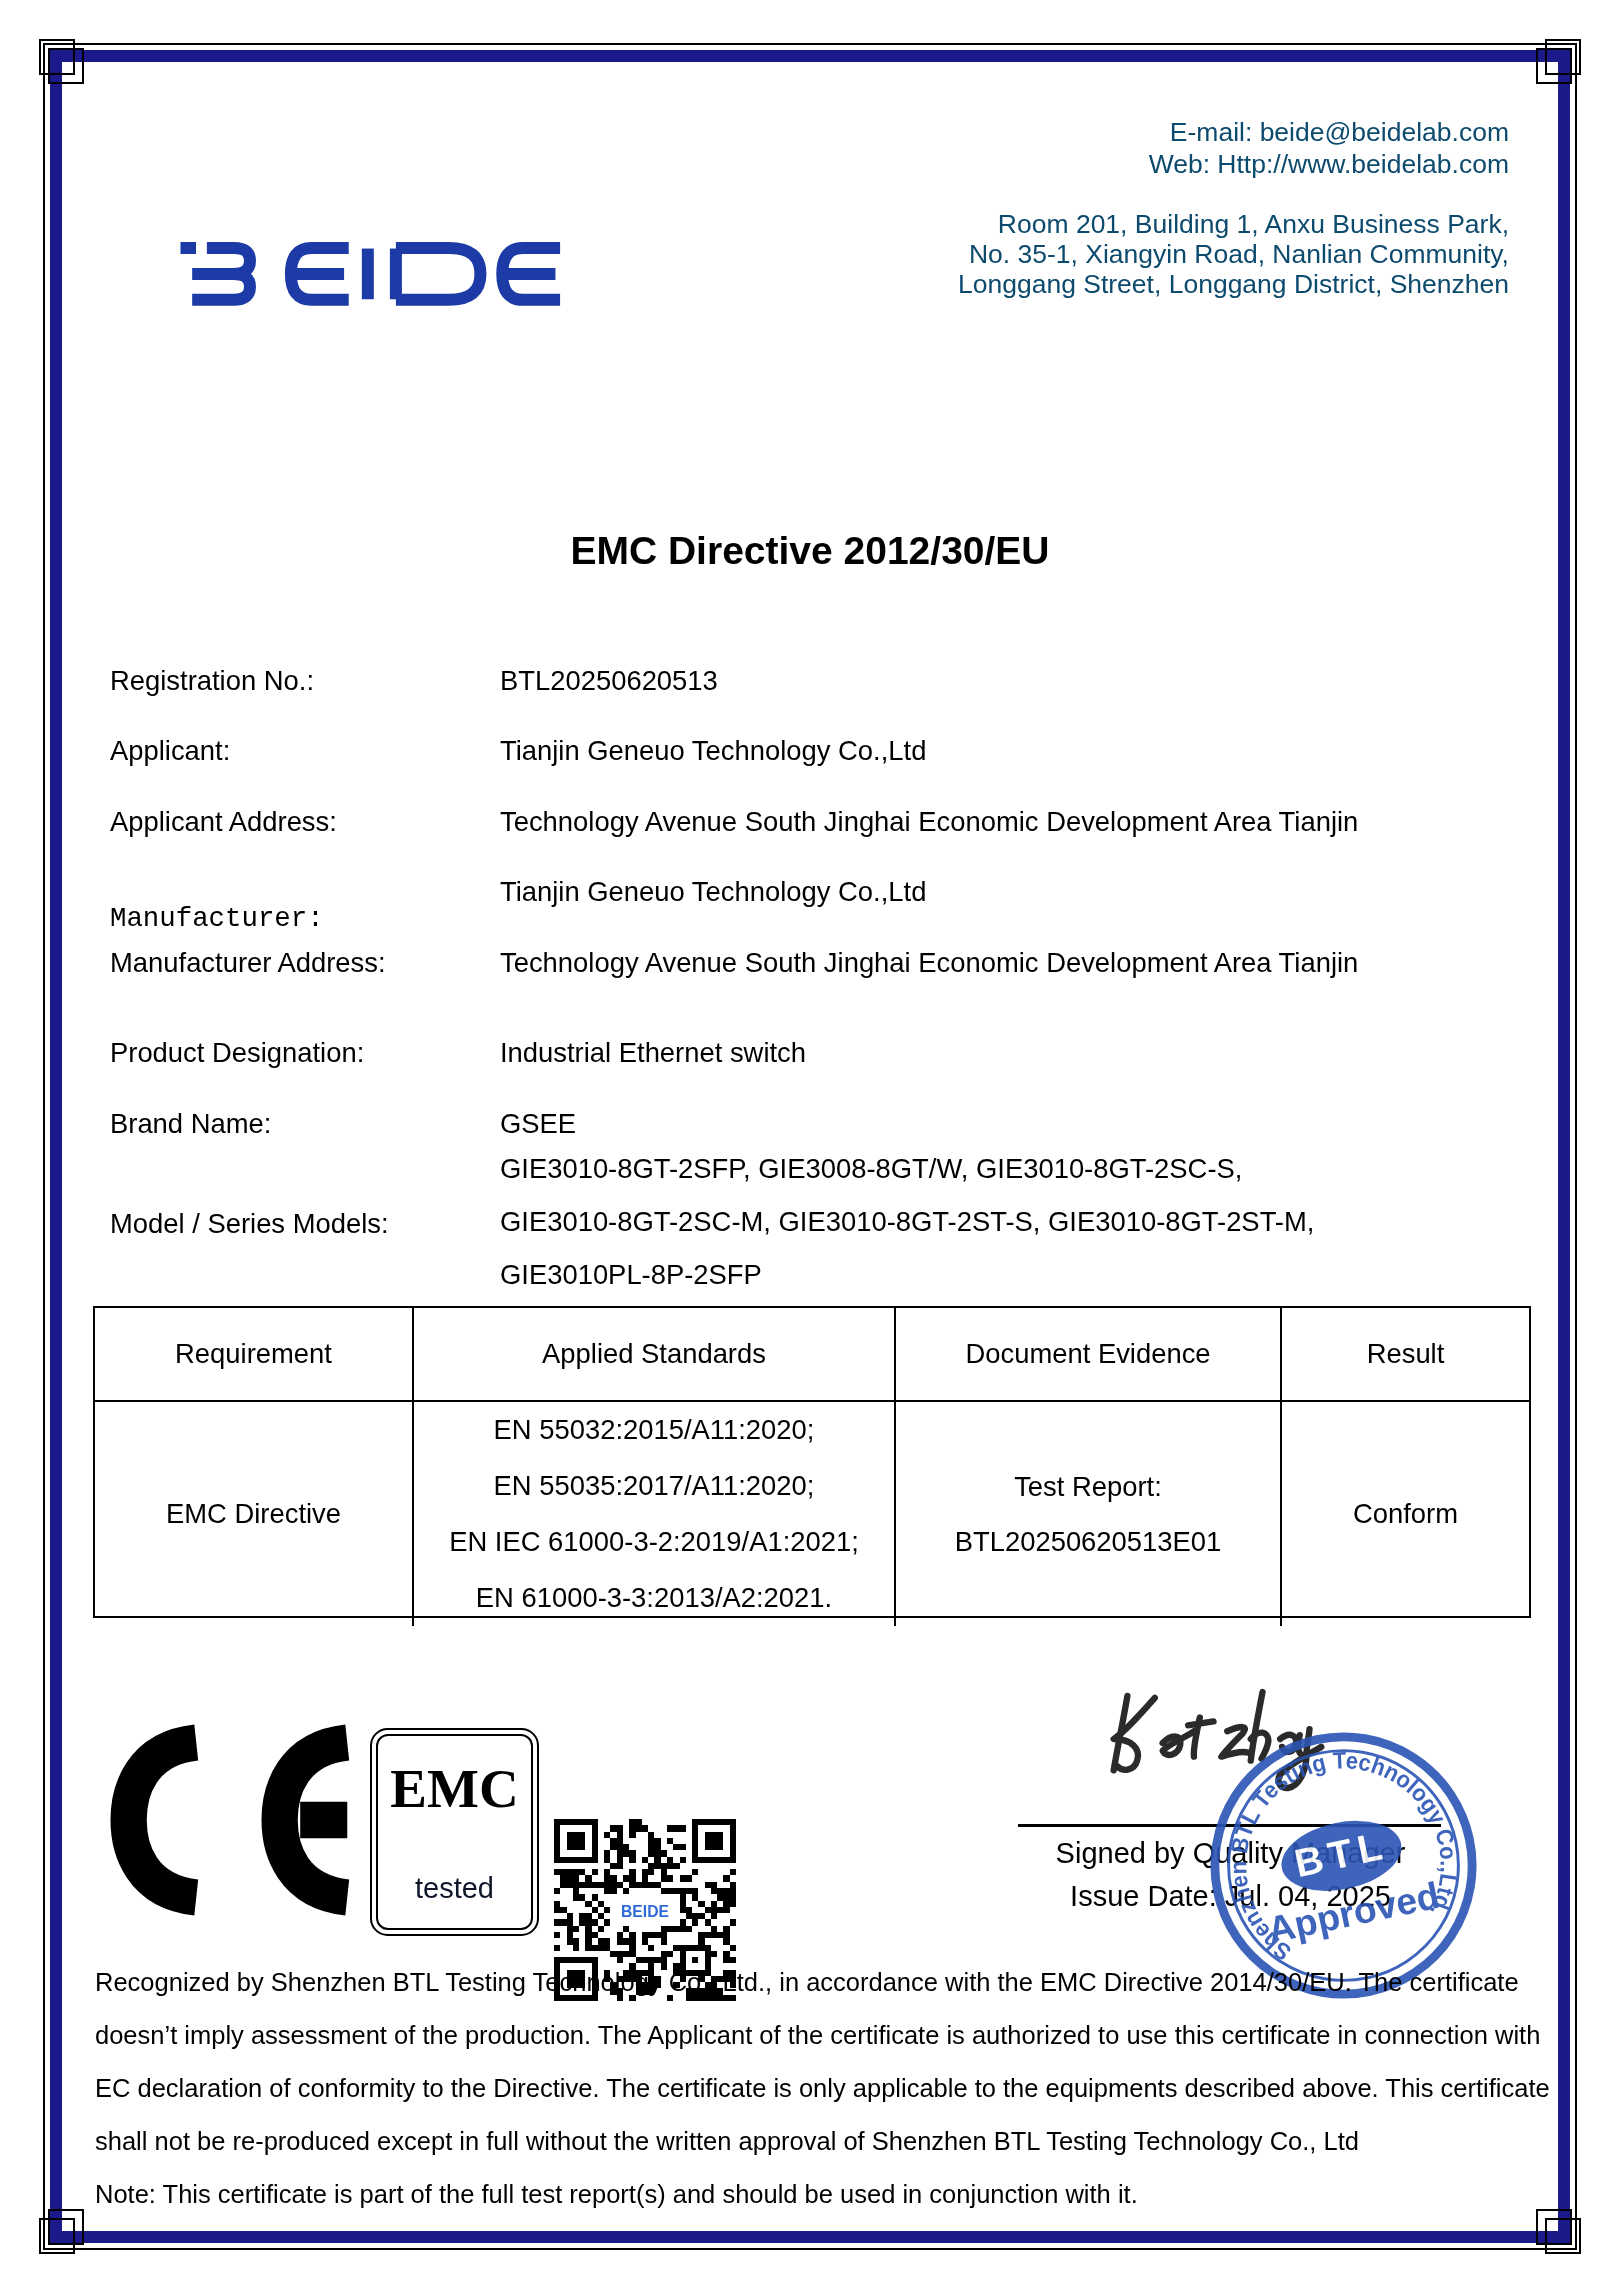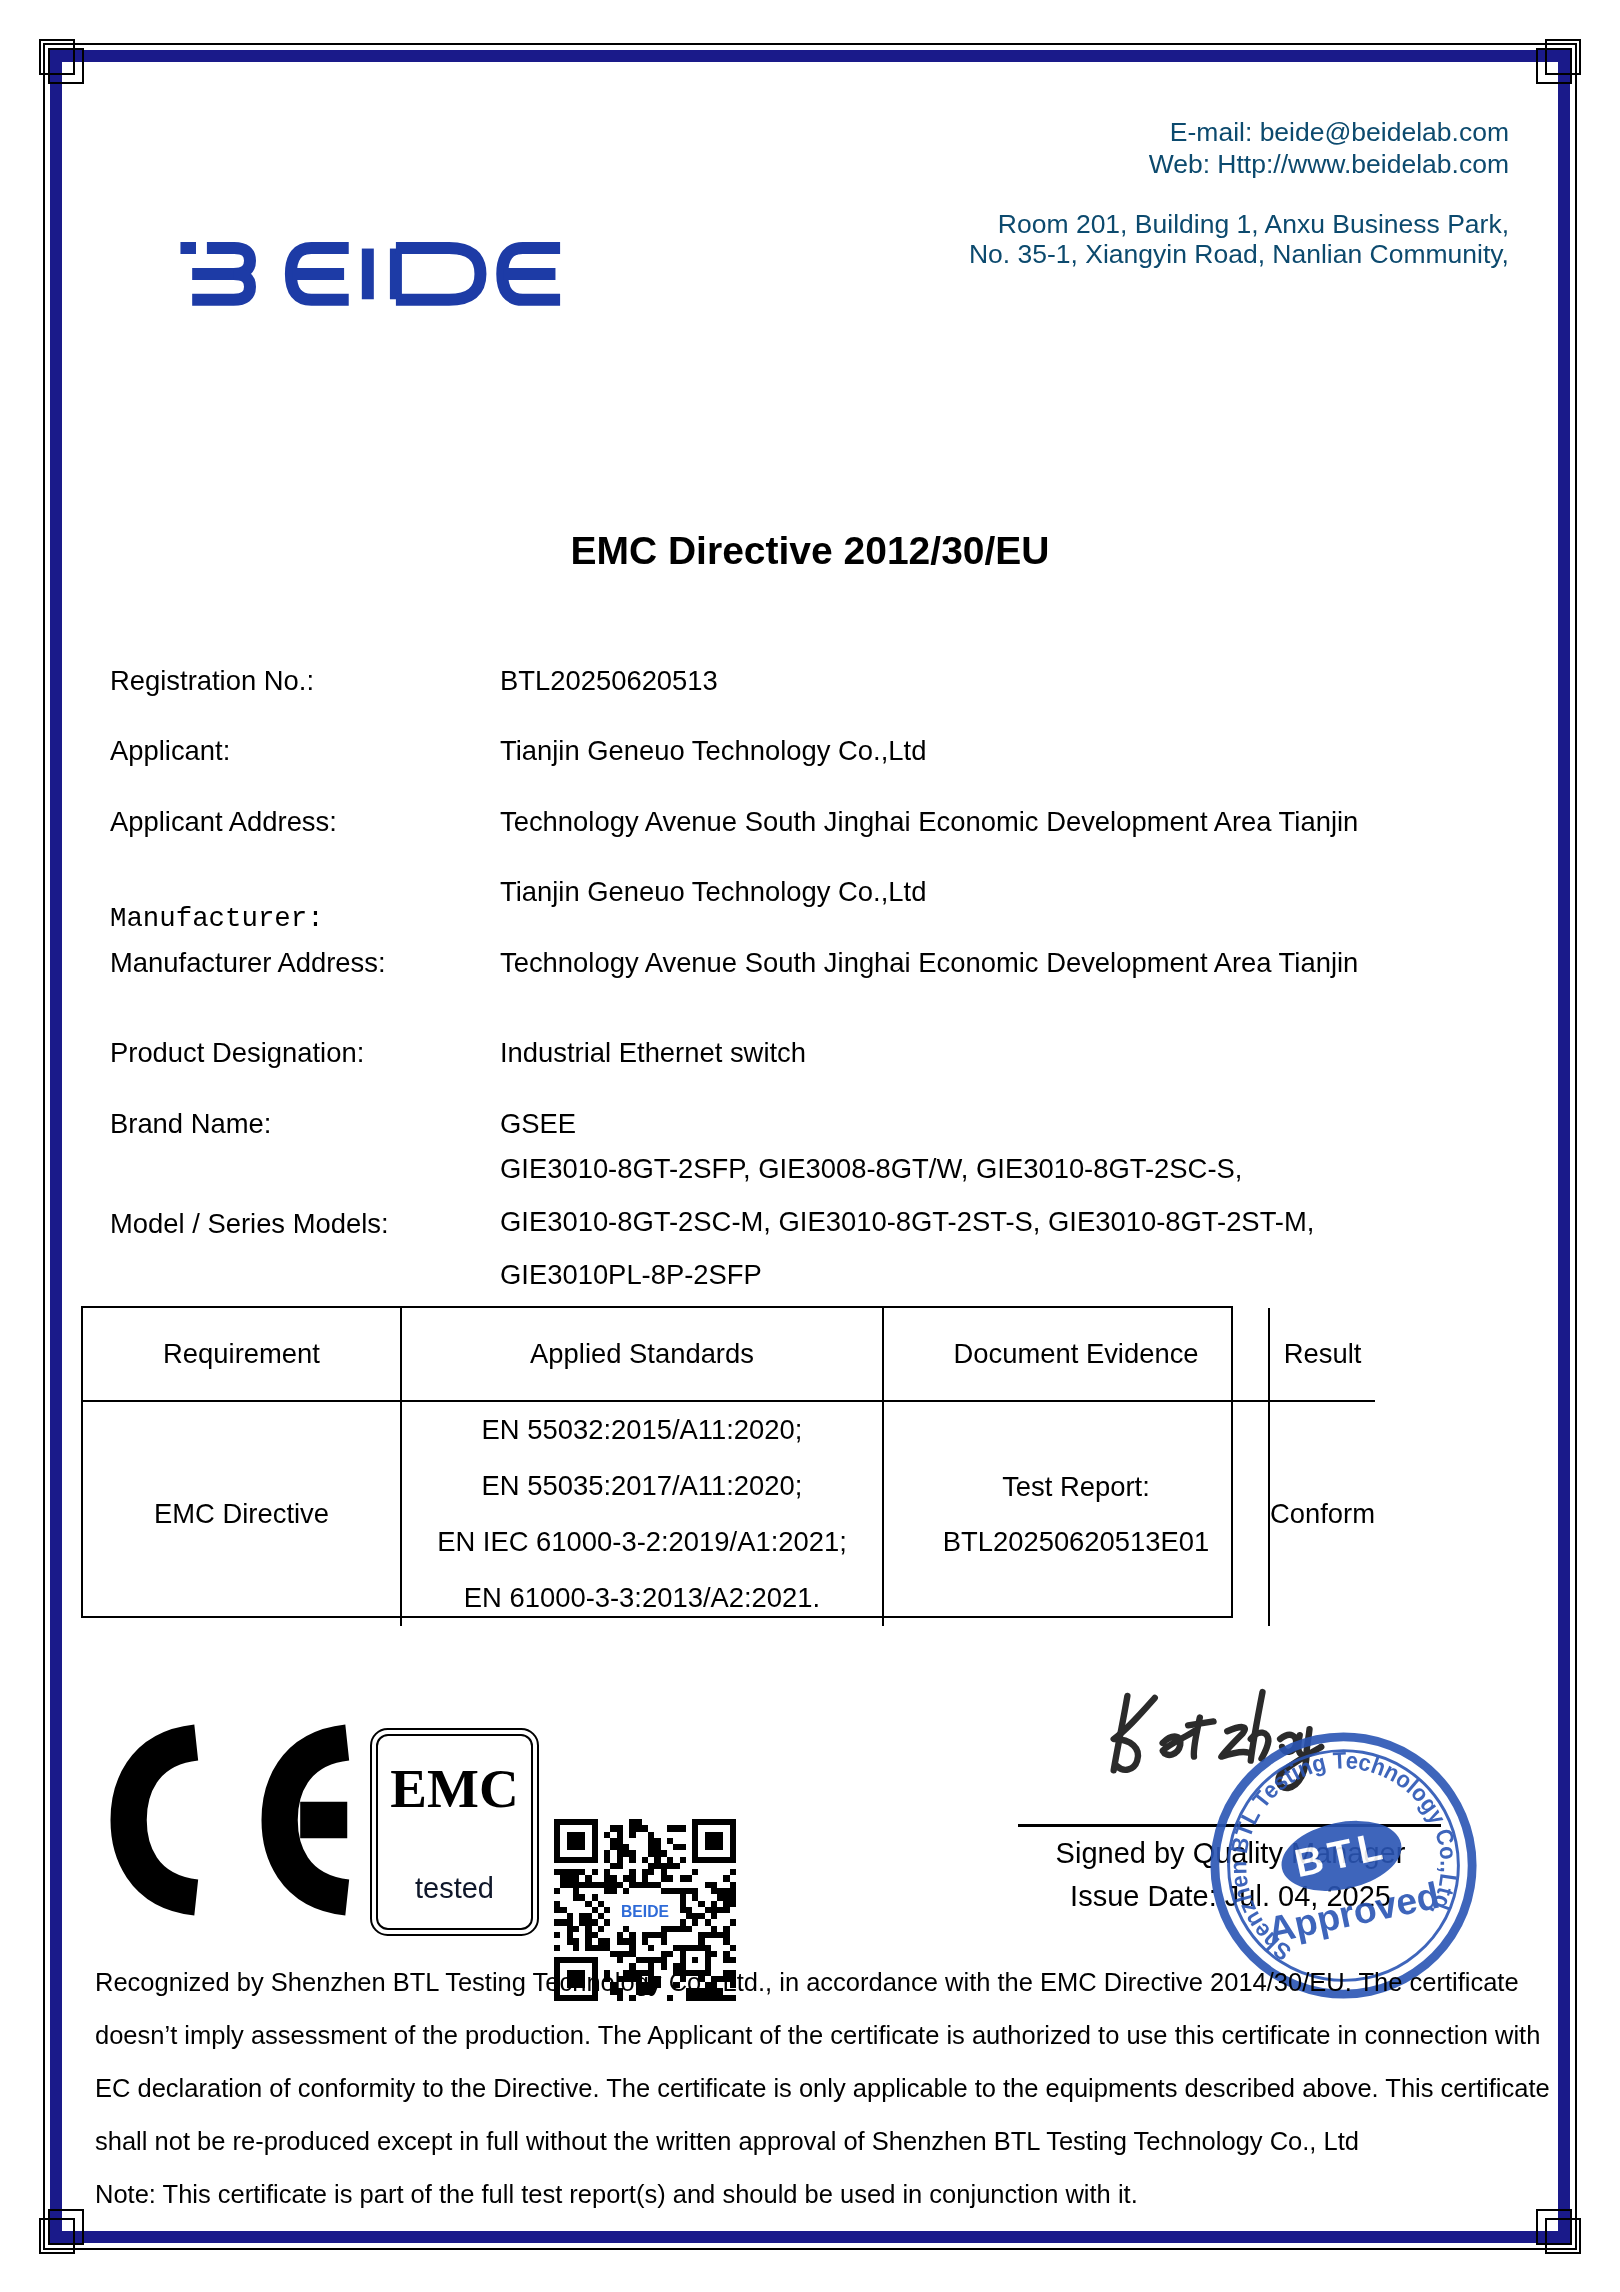--- a/index.html
+++ b/index.html
@@ -16,21 +16,21 @@
   .contact{position:absolute;right:111px;top:116px;width:608px;text-align:right;color:#0c4a6e;font-size:26.5px;line-height:32px;}
   .contact .addr{margin-top:29px;line-height:30px;}
   
   .title{position:absolute;left:0;top:421px;width:100%;text-align:center;font-size:57px;font-weight:bold;letter-spacing:0px;}
   .subtitle{position:absolute;left:0;top:529px;width:100%;text-align:center;font-size:39px;font-weight:bold;}
   
   .frow{position:absolute;left:110px;font-size:27.4px;white-space:nowrap;}
   .fval{position:absolute;left:500px;font-size:27.4px;white-space:nowrap;}
   .model-lines div{line-height:53px;}
   
-  .cert-table{position:absolute;left:81px;top:1306px;width:1152px;height:312px;display:grid;
+  .cert-table{position:absolute;left:93px;top:1306px;width:1438px;height:312px;display:grid;
     grid-template-columns:319px 482px 386px 1fr;grid-template-rows:94px 1fr;border:2.9px solid #000;box-sizing:border-box;}
   .cell{border-right:2.9px solid #000;border-bottom:2.9px solid #000;display:flex;flex-direction:column;
     align-items:center;justify-content:center;text-align:center;font-size:27.4px;box-sizing:border-box;}
   .cell.lastcol{border-right:none;}
   .cell.bodyrow{border-bottom:none;}
   .standards div{line-height:56px;}
   .evidence div{line-height:55px;}
   
   .ce-c{position:absolute;left:110px;top:1722px;width:98px;height:196px;}
   .ce-e{position:absolute;left:261px;top:1722px;width:98px;height:196px;}
@@ -80,20 +80,21 @@
       <path d="M1241,205 H1430"></path>
     </g>
   </svg>
 
   <div class="contact">
     <div>E-mail: beide@beidelab.com</div>
     <div>Web: Http://www.beidelab.com</div>
     <div class="addr">
       <div>Room 201, Building 1, Anxu Business Park,</div>
       <div>No. 35-1, Xiangyin Road, Nanlian Community,</div>
+      <div>Longgang Street, Longgang District, Shenzhen</div>
     </div>
   </div>
 
   <div class="subtitle">EMC Directive 2012/30/EU</div>
 
   <div class="frow" style="top:665px;">Registration No.:</div>
   <div class="fval" style="top:665px;">BTL20250620513</div>
 
   <div class="frow" style="top:735px;">Applicant:</div>
   <div class="fval" style="top:735px;">Tianjin Geneuo Technology Co.,Ltd</div>

